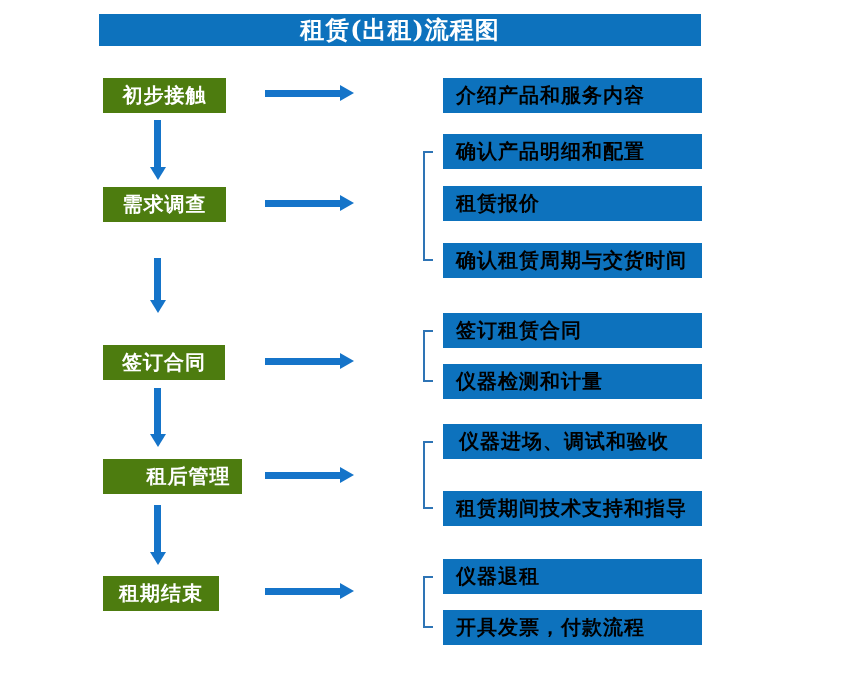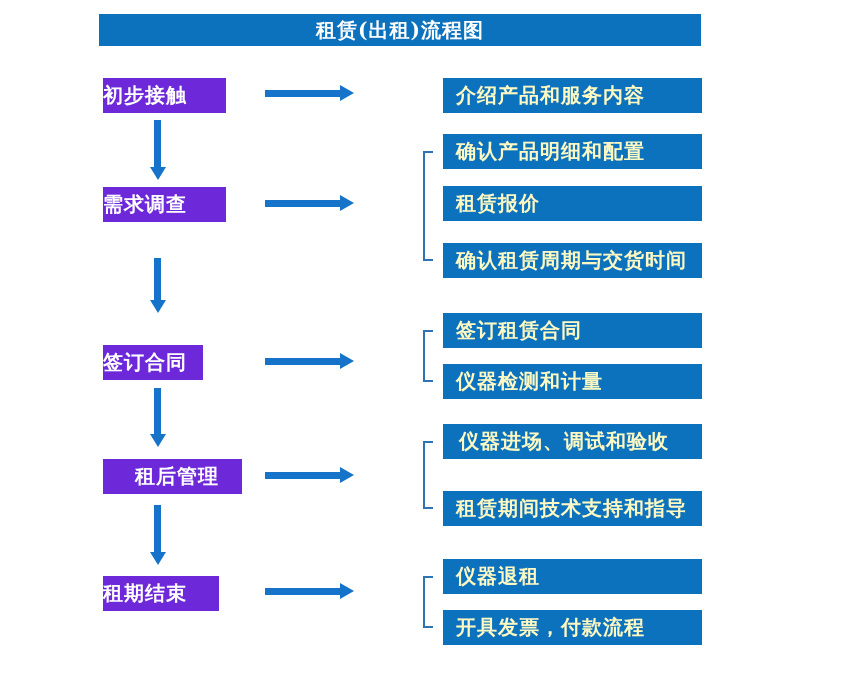--- a/index.html
+++ b/index.html
@@ -16,43 +16,44 @@
     overflow: hidden;
   }
   .title-bar {
     position: absolute;
     left: 99px;
     top: 14px;
     width: 602px;
     height: 32px;
     background: #0d72bd;
     color: #ffffff;
-    font-size: 20px;
+    font-size: 24px;
     font-weight: bold;
     text-align: center;
     line-height: 32px;
     letter-spacing: 1px;
   }
   .step-box {
     position: absolute;
     height: 35px;
-    background: #6d28d9;
+    background: #4d7c0f;
     color: #ffffff;
     font-size: 20px;
     font-weight: bold;
+    text-align: center;
     line-height: 35px;
     letter-spacing: 1px;
   }
   .detail-box {
     position: absolute;
     left: 443px;
     width: 259px;
     height: 35px;
     background: #0d72bd;
-    color: #fef9c3;
+    color: #000000;
     font-size: 20px;
     font-weight: bold;
     line-height: 35px;
     padding-left: 13px;
     box-sizing: border-box;
     letter-spacing: 1px;
     white-space: nowrap;
   }
   .harrow {
     position: absolute;
@@ -114,21 +115,21 @@
 
   <div class="step-box" style="left:103px; top:187px; width:123px;">需求调查</div>
   <div class="harrow" style="top:200px;"></div>
   <div class="bracket" style="top:151px; height:110px;"></div>
   <div class="detail-box" style="top:186px;">租赁报价</div>
   <div class="detail-box" style="top:134px;">确认产品明细和配置</div>
   <div class="detail-box" style="top:243px;">确认租赁周期与交货时间</div>
 
   <div class="varrow" style="top:258px; height:42px;"></div>
 
-  <div class="step-box" style="left:103px; top:345px; width:100px;">签订合同</div>
+  <div class="step-box" style="left:103px; top:345px; width:122px;">签订合同</div>
   <div class="harrow" style="top:358px;"></div>
   <div class="bracket" style="top:330px; height:52px;"></div>
   <div class="detail-box" style="top:313px;">签订租赁合同</div>
   <div class="detail-box" style="top:364px;">仪器检测和计量</div>
 
   <div class="varrow" style="top:388px; height:46px;"></div>
 
   <div class="step-box" style="left:103px; top:459px; width:107px;padding-left:32px;">租后管理</div>
   <div class="harrow" style="top:472px;"></div>
   <div class="bracket" style="top:441px; height:68px;"></div>

